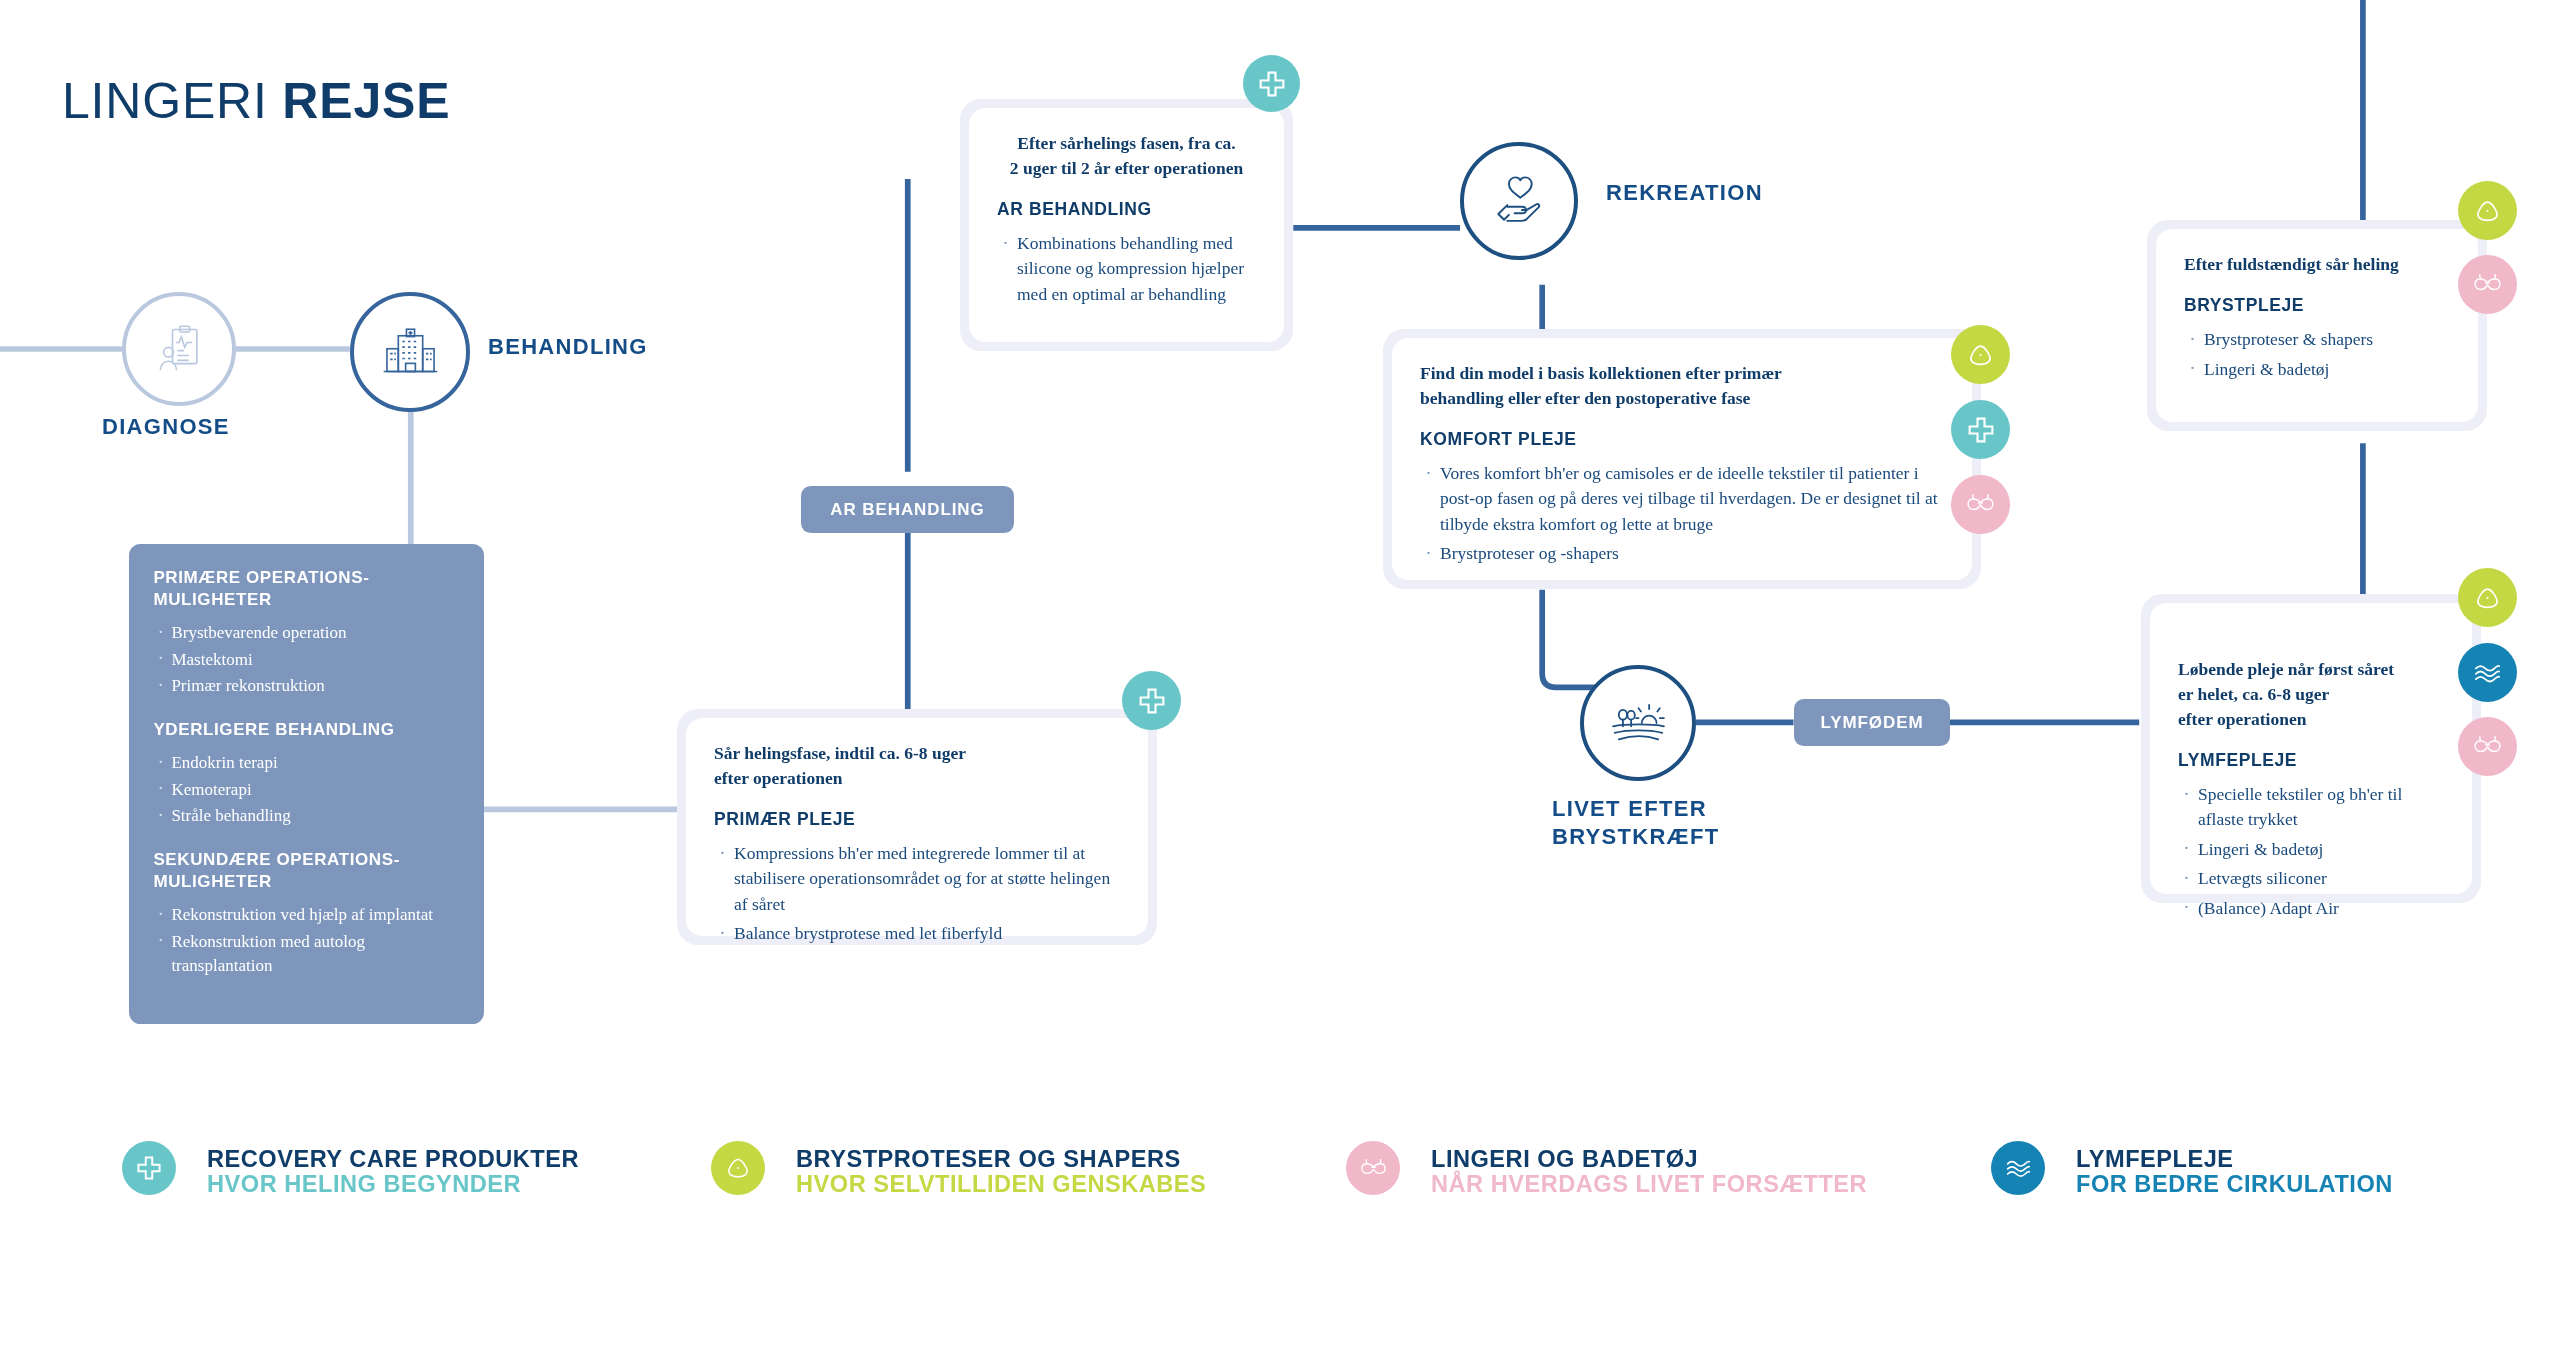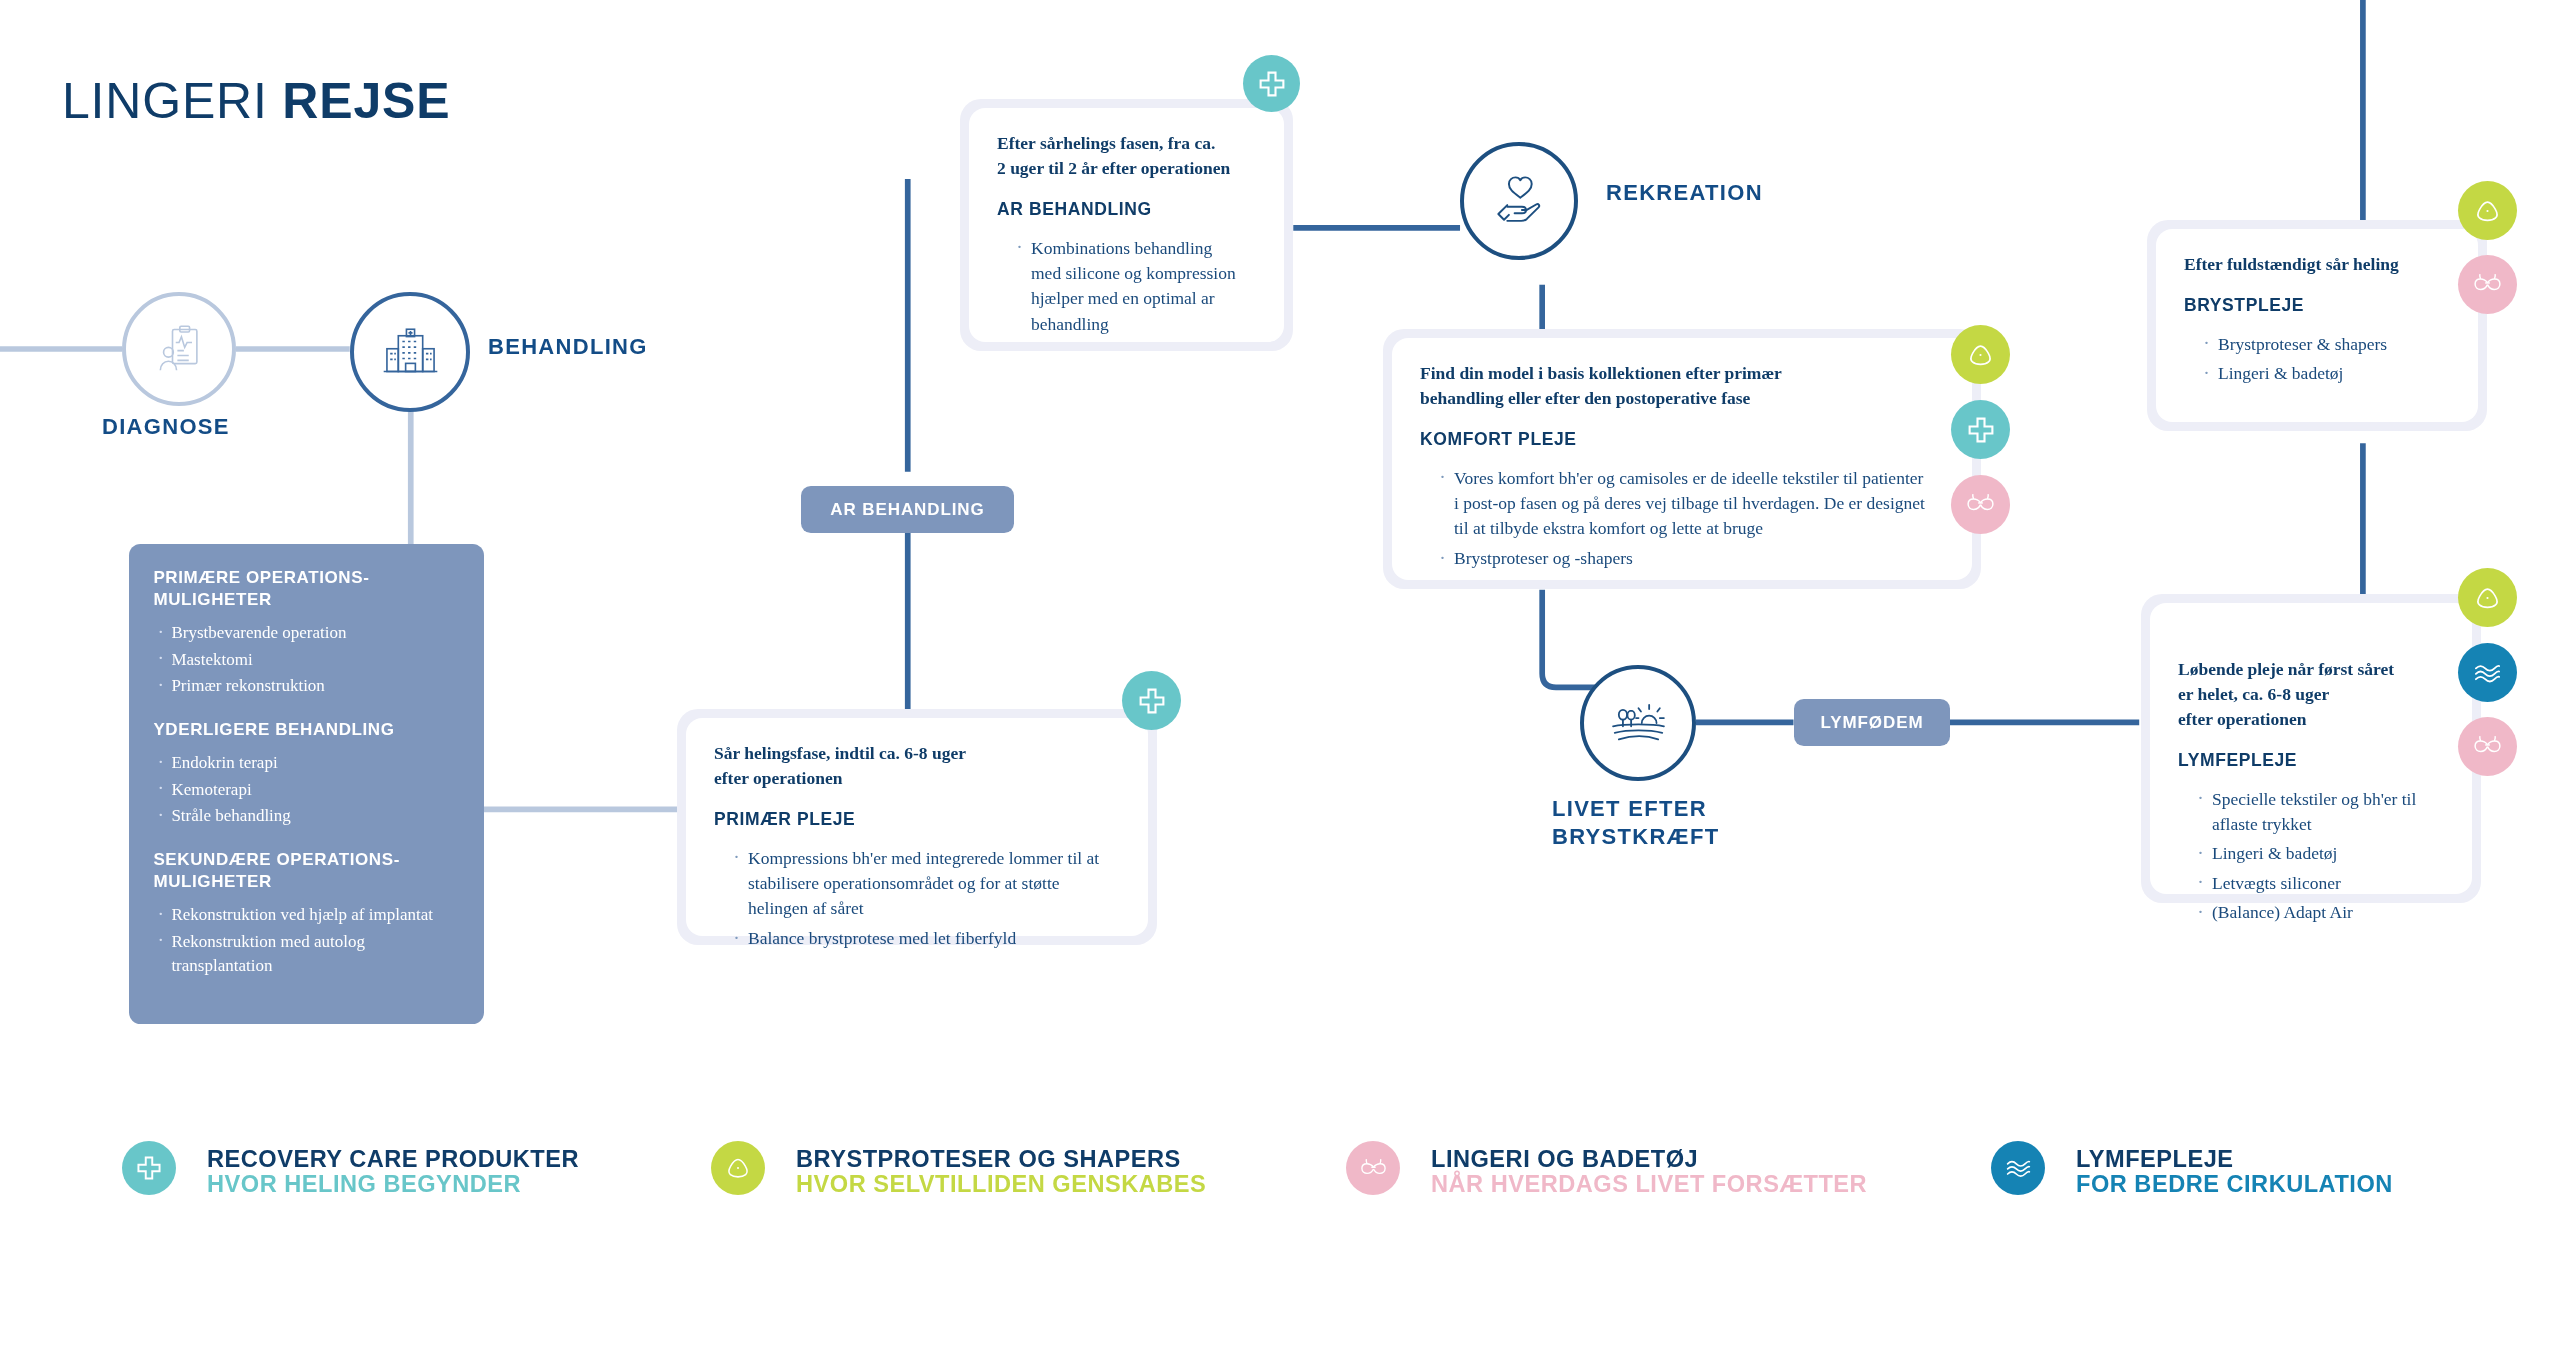--- a/index.html
+++ b/index.html
@@ -76,21 +76,21 @@
     font-family:"Liberation Serif", serif;
   }
   .card .sect{
     color:#0f3c68;
     font-weight:700;
     font-size:17.5px;
     letter-spacing:0.6px;
     margin:0 0 11.4px 0;
   }
   .card ul{
-    list-style:none;margin:16px;padding:0;
+    list-style:none;margin:2px;padding:0;
   }
   .card ul li{
     position:relative;
     color:#1a4a7c;
     font-family:"Liberation Serif", serif;
     font-size:17.5px;
     line-height:1.45;
     padding-left:18px;
     margin-bottom:4.1px;
   }
@@ -284,21 +284,21 @@
     <div class="h gap" style="white-space:pre-line;">SEKUNDÆRE OPERATIONS-
 MULIGHETER</div>
     <ul>
       <li>Rekonstruktion ved hjælp af implantat</li>
       <li>Rekonstruktion med autolog transplantation</li>
     </ul>
   </div>
 
   <div class="card" style="left:960px;top:99px;width:333px;height:252px;">
     <div class="card-inner">
-      <p class="lede" style="white-space:pre-line;">Efter sårhelings fasen, fra ca.
+      <p class="lede" style="white-space:pre-line;text-align:center;">Efter sårhelings fasen, fra ca.
 2 uger til 2 år efter operationen</p>
       <div class="sect">AR BEHANDLING</div>
       <ul>
         <li>Kombinations behandling med silicone og kompression hjælper med en optimal ar behandling</li>
       </ul>
     </div>
   </div>
   <div class="badge" style="left:1243px;top:55px;width:57px;height:57px;background:#68c6c9;">
     <svg width="28" height="28" viewBox="0 0 32 32" fill="none" stroke="#ffffff" stroke-width="2.4">
       <path d="M12 3h8v9h9v8h-9v9h-8v-9H3v-8h9z"></path>

